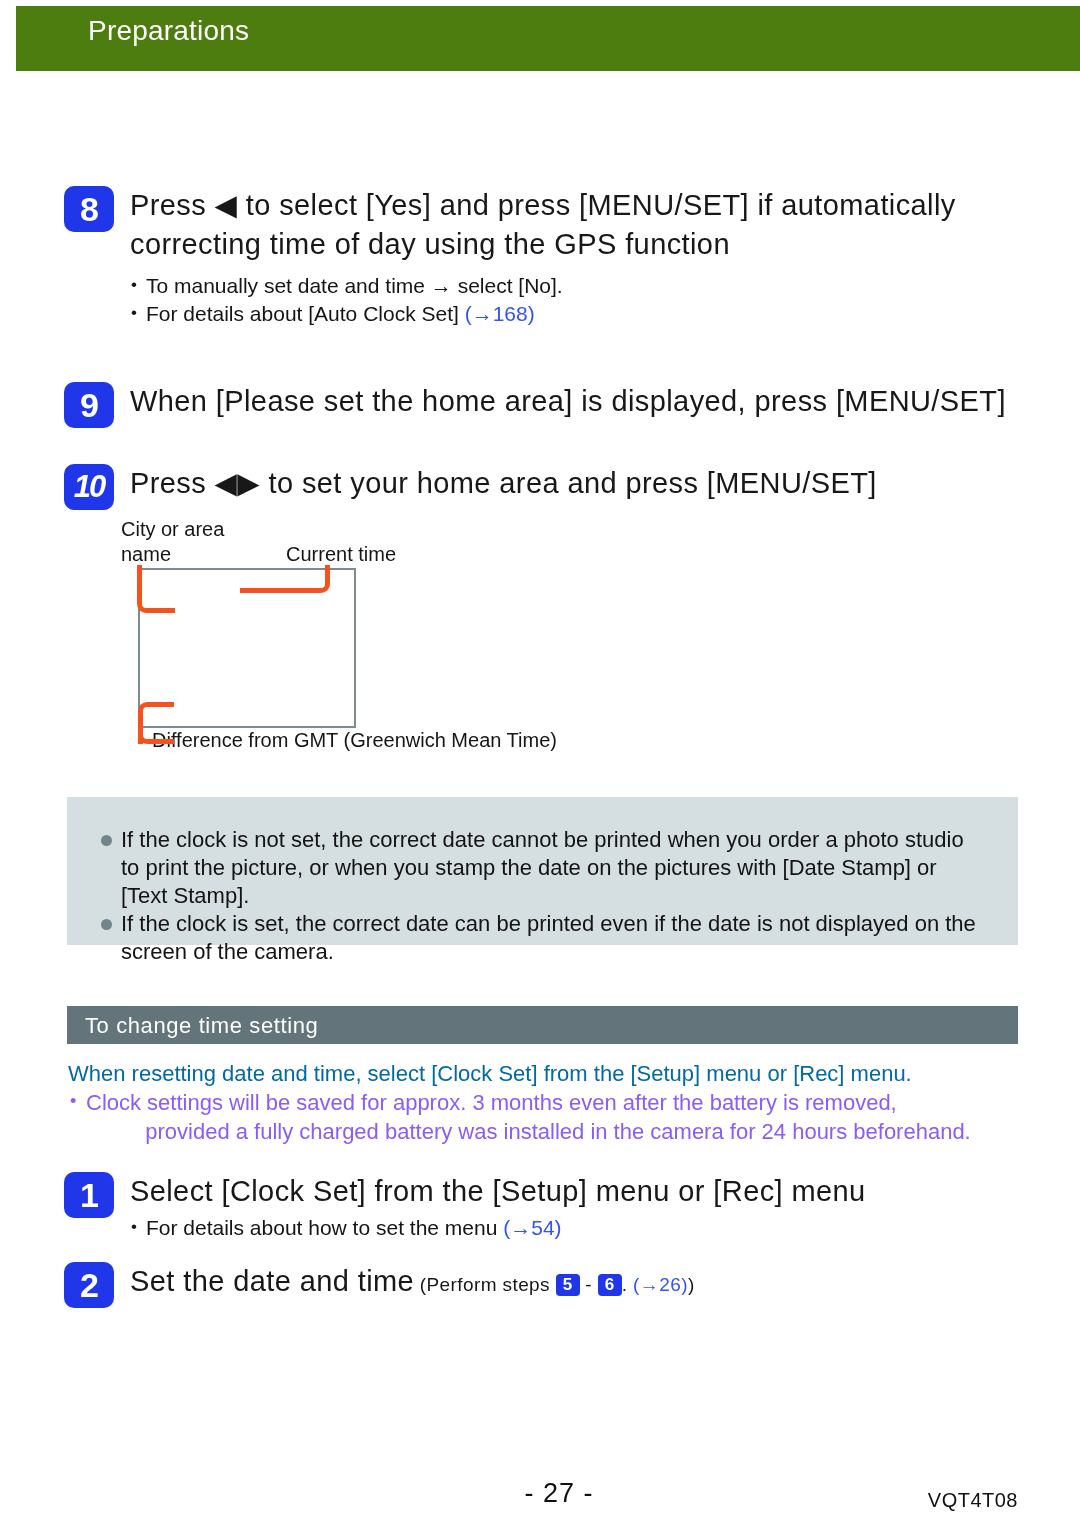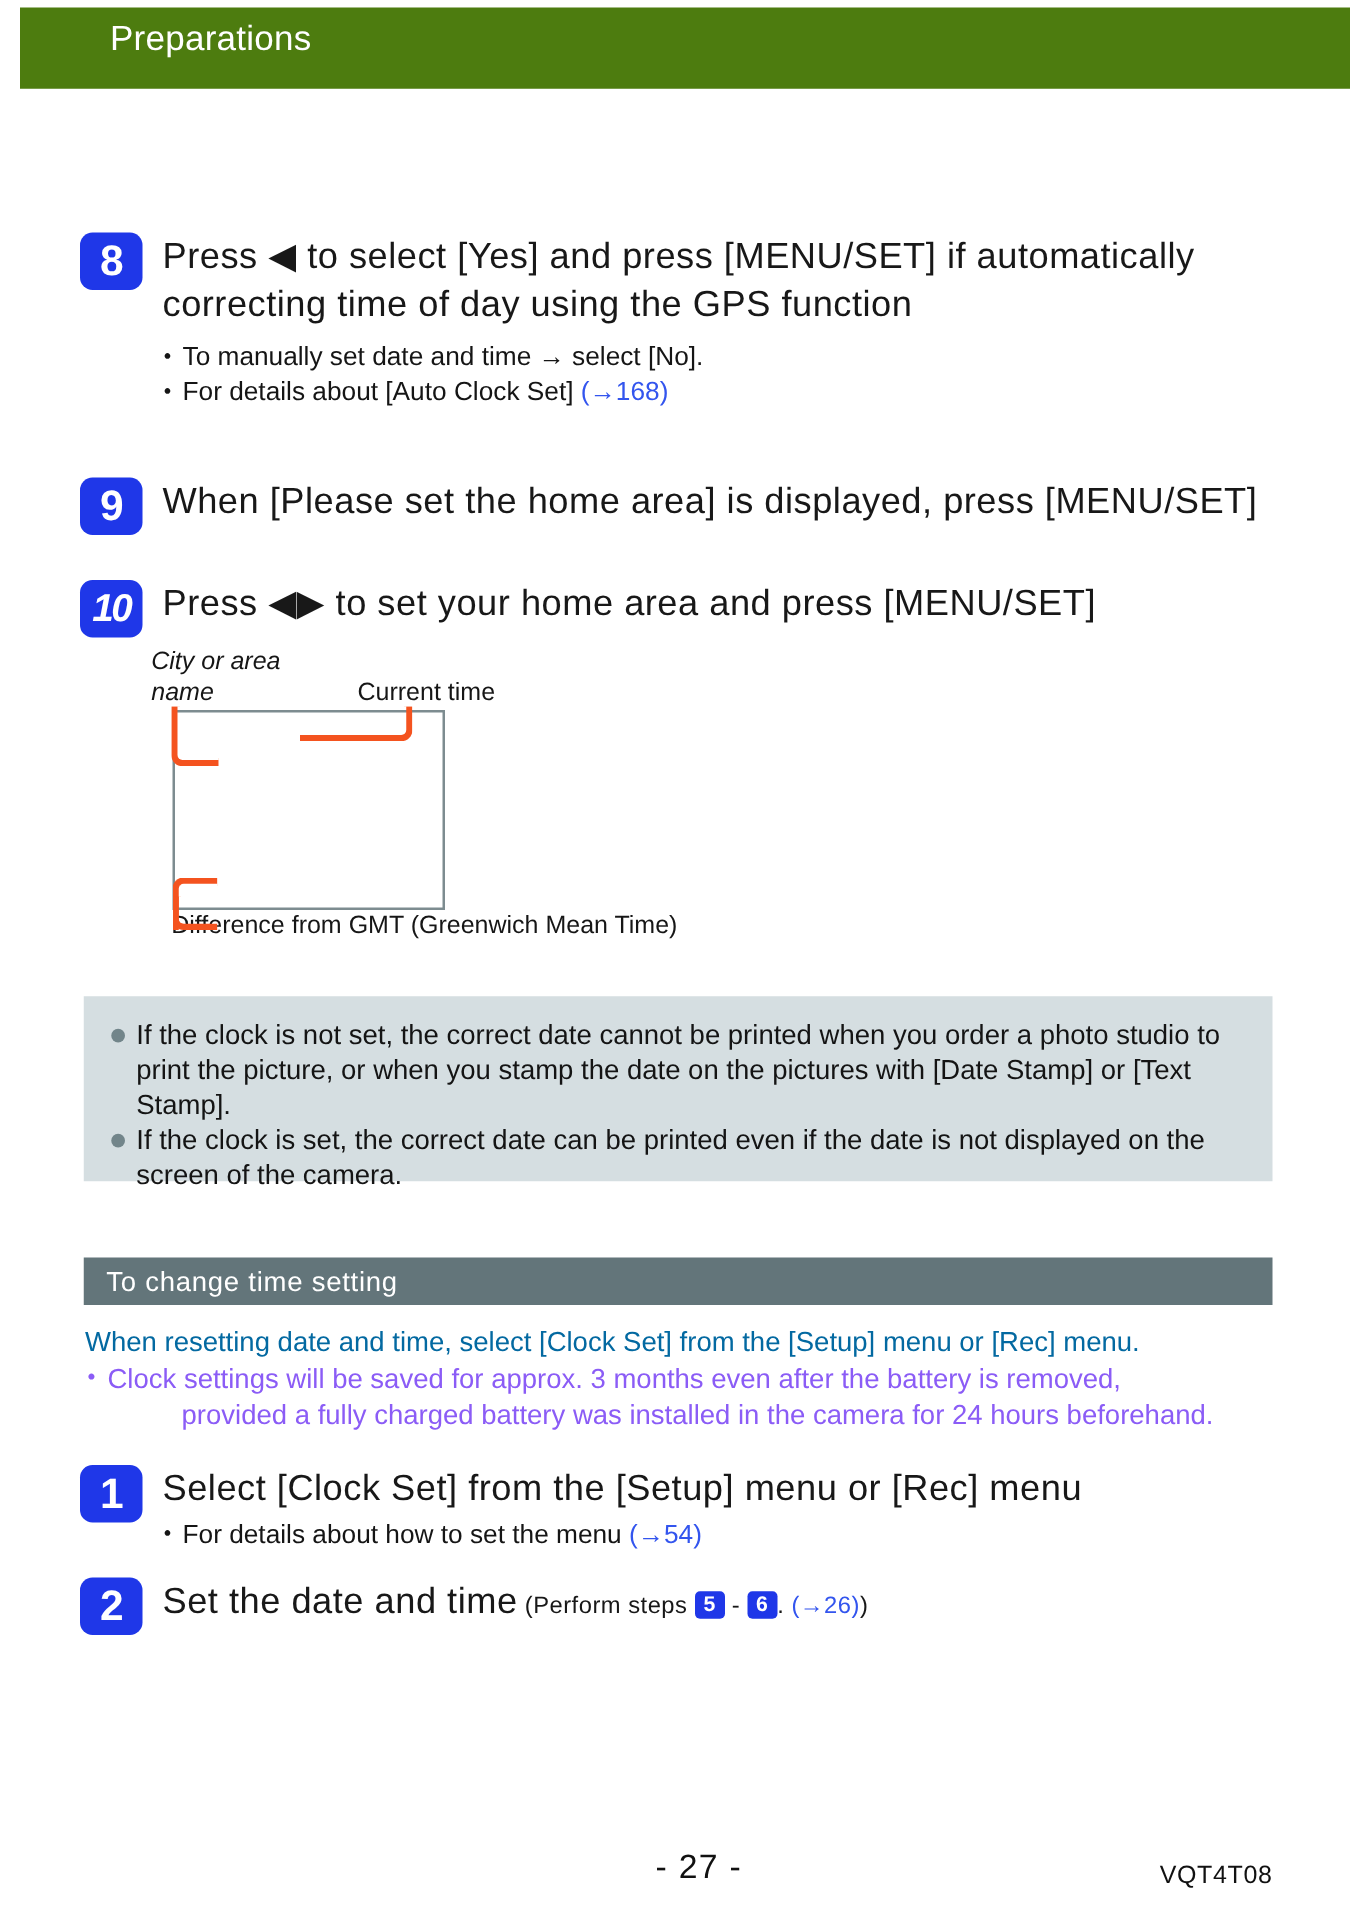--- a/index.html
+++ b/index.html
@@ -111,21 +111,21 @@
     box-sizing: border-box;
   }
 
   
   .note-panel {
     position: absolute;
     background: #d5dee1;
     box-sizing: border-box;
   }
   .note-list {
-    margin: 0;
+    margin: 12px;
     padding: 17px 24px 17px 22px;
     list-style: none;
     font-size: 22px;
     line-height: 28px;
     color: #141414;
   }
   .note-list li {
     position: relative;
     padding-left: 20px;
     margin-bottom: 0;
@@ -242,24 +242,24 @@
   <div class="step-title">When [Please set the home area] is displayed, press [MENU/SET]</div>
 </div>
 
 <div class="step" style="top:464px;">
   <div class="step-badge wide">10</div>
   <div class="step-title">Press ◀▶ to set your home area and press [MENU/SET]</div>
 </div>
 
 <div class="diagram" style="top:512px; width:900px; height:250px;">
 
-  <div class="dia-label" style="left:57px; top:5px;font-style:italic;">City or area
+  <div class="dia-label" style="left:57px; top:5px;">City or area
 name</div>
   <div class="dia-label" style="left:222px; top:30px;">Current time</div>
-  <div class="dia-label" style="left:73px; top:216px;text-align:right;">Difference from GMT (Greenwich Mean Time)</div>
+  <div class="dia-label" style="left:88px; top:216px;text-align:right;">Difference from GMT (Greenwich Mean Time)</div>
 
   <div class="screen-box" style="left:74px; top:56px; width:218px; height:160px;"></div>
 
   <div class="lead" style="left:73px; top:53px; width:38px; height:48px; border-left-width:5px; border-bottom-width:5px; border-bottom-left-radius:9px;"></div>
 
   <div class="lead" style="left:176px; top:53px; width:90px; height:28px; border-right-width:5px; border-bottom-width:5px; border-bottom-right-radius:9px;"></div>
 
   <div class="lead" style="left:74px; top:190px; width:36px; height:42px; border-left-width:5px; border-top-width:5px; border-top-right-radius:0; border-top-left-radius:9px;"></div>
   <div class="lead" style="left:74px; top:205px; width:36px; height:27px; border-left-width:5px; border-bottom-width:5px; border-bottom-left-radius:9px;"></div>
 </div>

